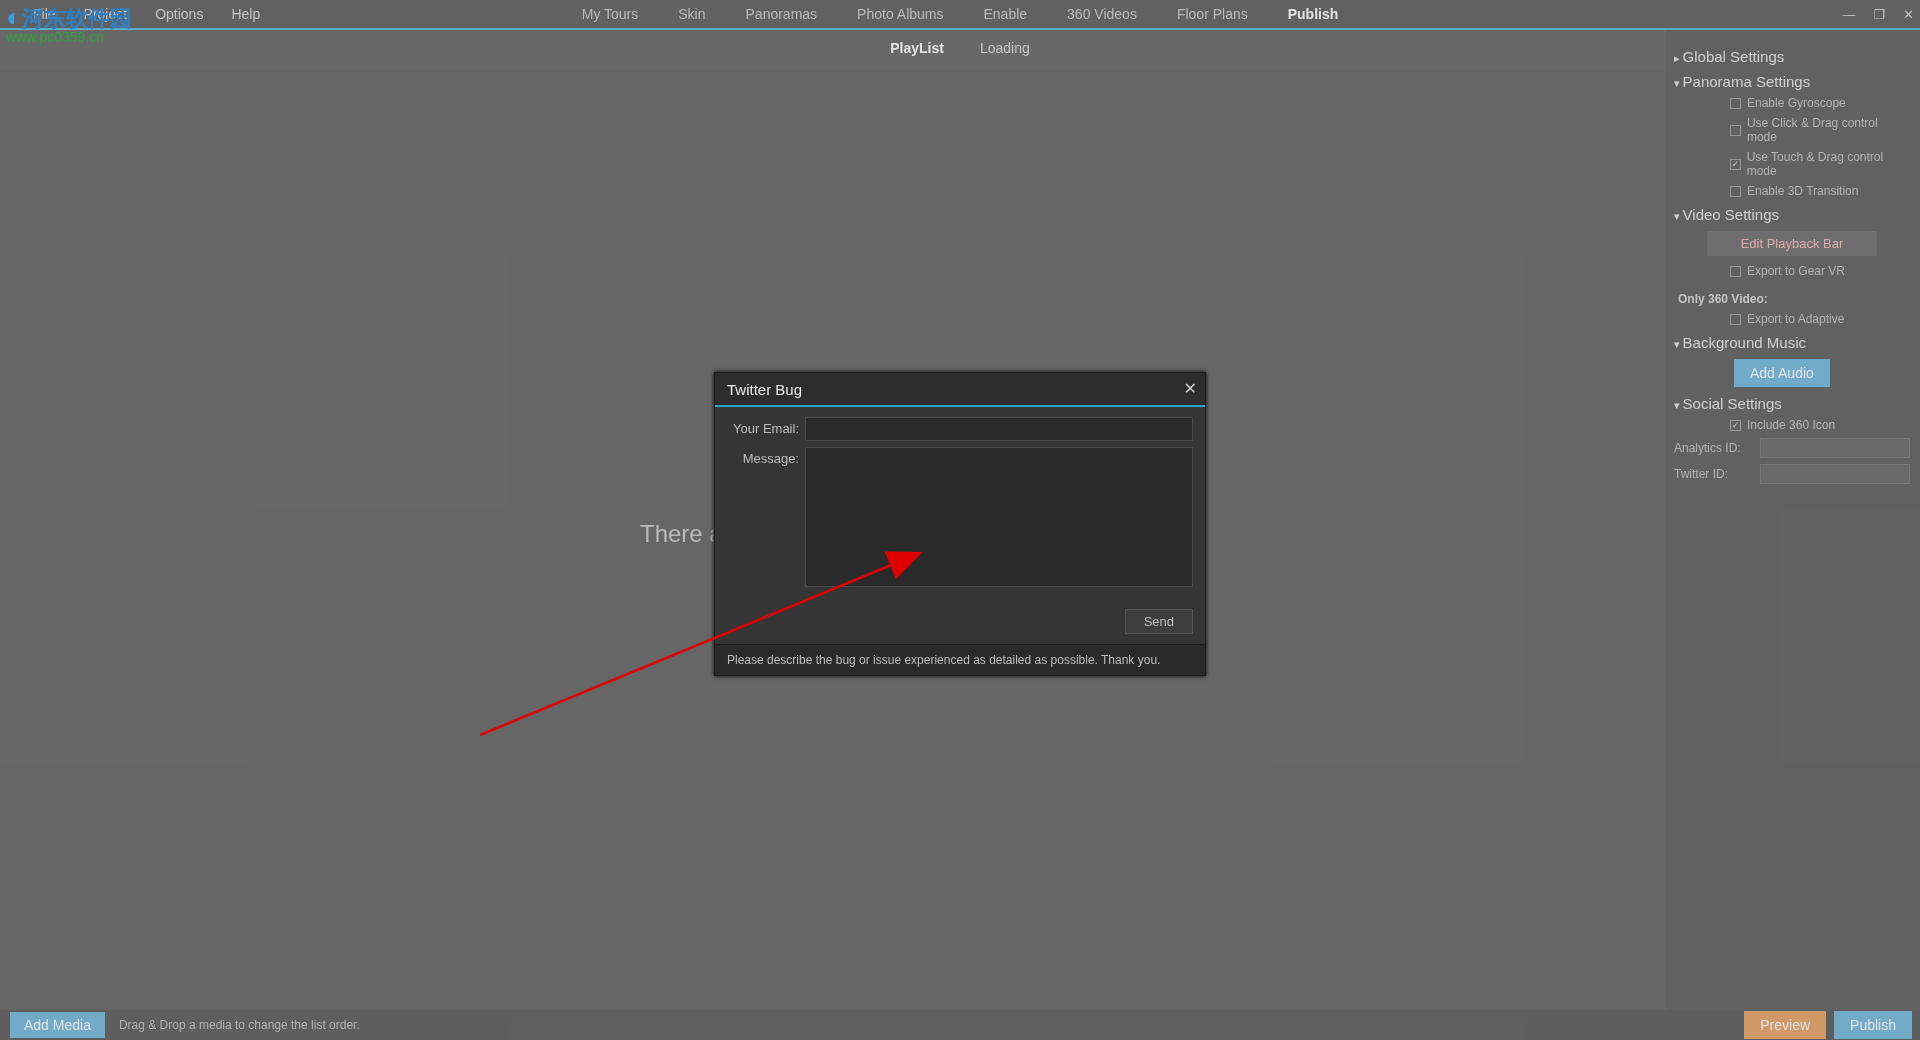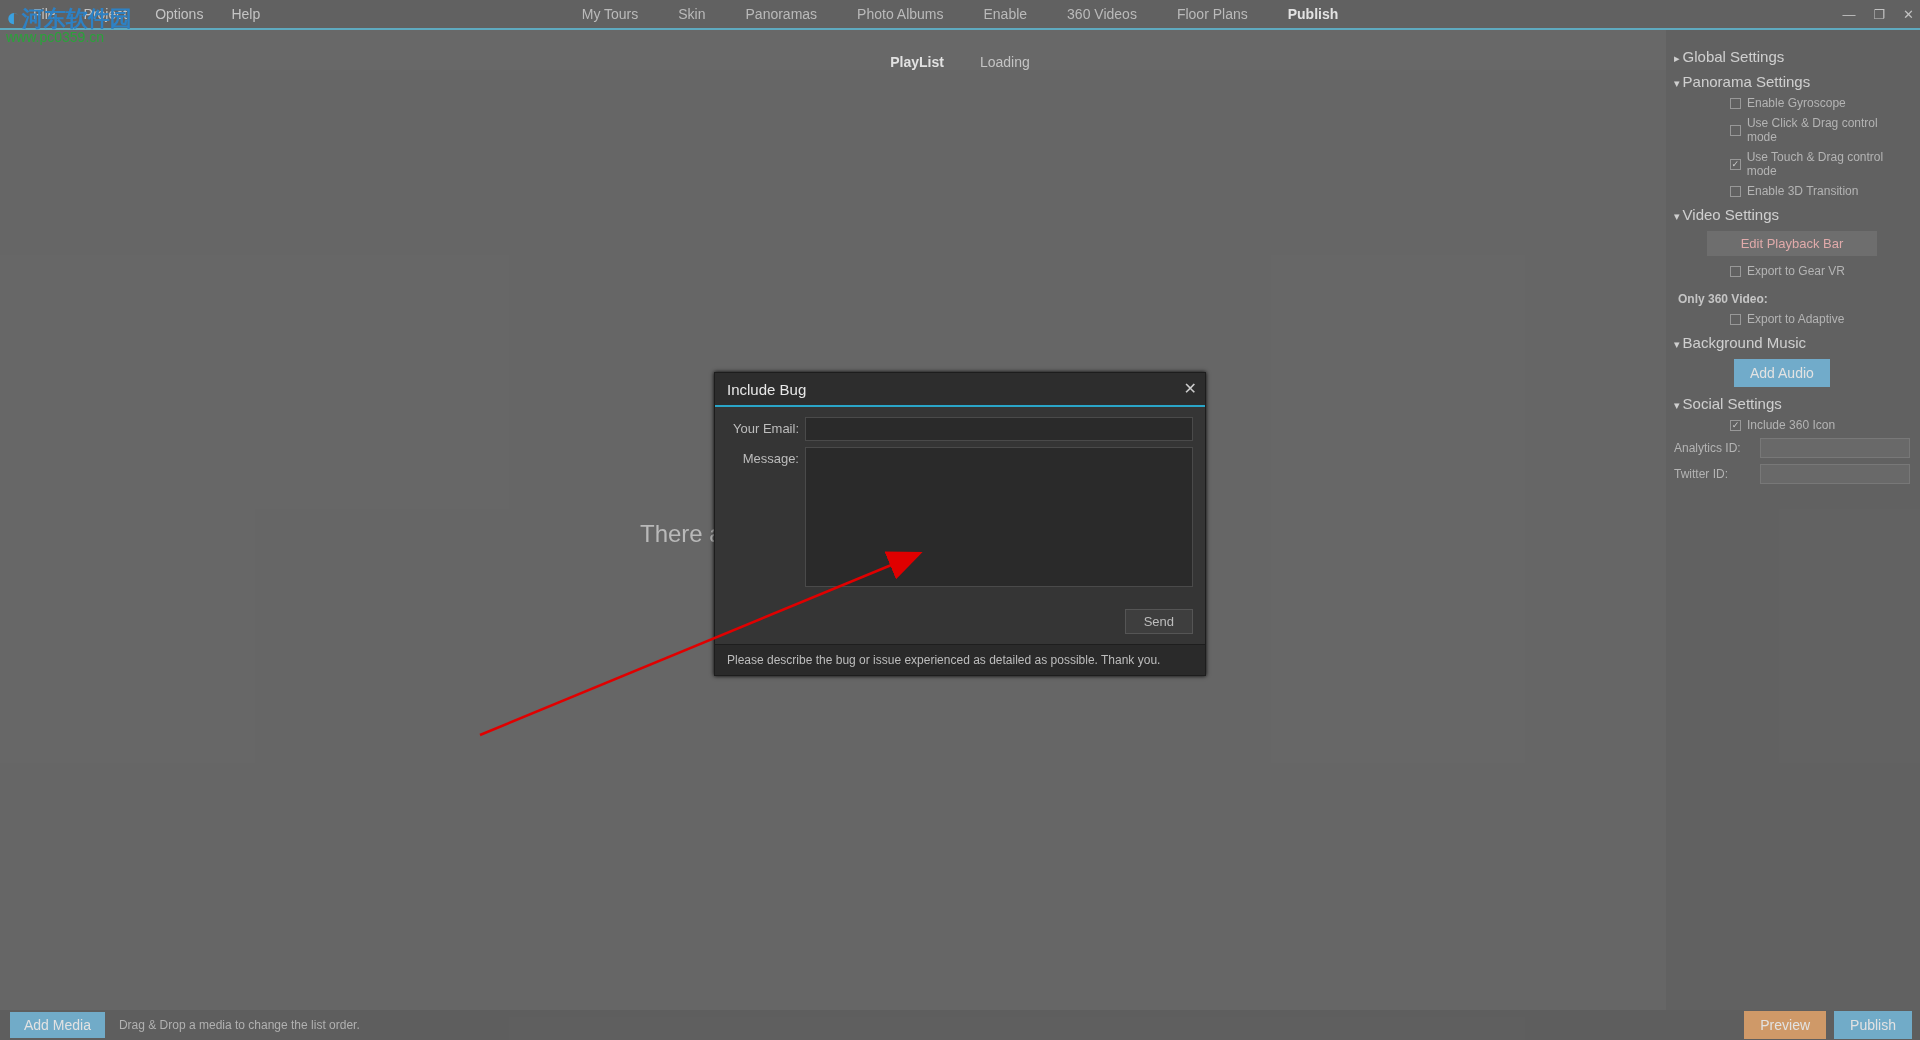--- a/index.html
+++ b/index.html
@@ -11,21 +11,21 @@
 .menubar .left-menus{display:flex;gap:28px;margin-left:25px;}
 .menubar .center-tabs{position:absolute;left:50%;transform:translateX(-50%);display:flex;gap:40px;}
 .menubar .center-tabs .tab{color:#bfbfbf;}
 .menubar .center-tabs .tab.active{color:#fff;font-weight:600;}
 .menubar .winctrl{position:absolute;right:6px;top:0;display:flex;gap:18px;align-items:center;height:28px;color:#ccc;font-size:13px;}
 
 
 .accent-line{position:absolute;top:28px;left:0;right:0;height:2px;background:#2aa5c8;}
 
 
-.subtabs{position:absolute;top:40px;left:0;right:0;height:30px;display:flex;justify-content:center;gap:36px;color:#cfcfcf;font-size:14px;align-items:flex-end;}
+.subtabs{position:absolute;top:40px;left:0;right:0;height:30px;display:flex;justify-content:center;gap:36px;color:#cfcfcf;font-size:14px;align-items:flex-start;}
 .subtabs .st.active{color:#fff;font-weight:600;}
 
 
 .canvas{position:absolute;top:70px;left:0;width:1666px;bottom:30px;background:#00000008;}
 .empty-text{position:absolute;left:640px;top:450px;color:#bdbdbd;font-size:24px;}
 
 
 .sidebar{position:absolute;top:30px;right:0;width:254px;bottom:30px;background:#2f2f2f;color:#cfcfcf;font-size:13px;padding:10px 10px 10px 8px;overflow:hidden;}
 .section-title{color:#e0e0e0;font-size:15px;margin:8px 0 6px 0;}
 .section-title::before{content:"▸ ";font-size:11px;}
@@ -171,21 +171,21 @@
     <div class="bottom-right">
       <button class="btn-preview">Preview</button>
       <button class="btn-publish">Publish</button>
     </div>
   </div>
 
   <div class="dim"></div>
 
   <div class="modal">
     <div class="modal-title">
-      <span>Include Bug</span>
+      <span>Twitter Bug</span>
       <span class="modal-close">✕</span>
     </div>
     <div class="modal-body">
       <div class="form-row">
         <label>Your Email:</label>
         <input type="text" class="txt" style="">
       </div>
       <div class="form-row">
         <label>Message:</label>
         <textarea style=""></textarea>

